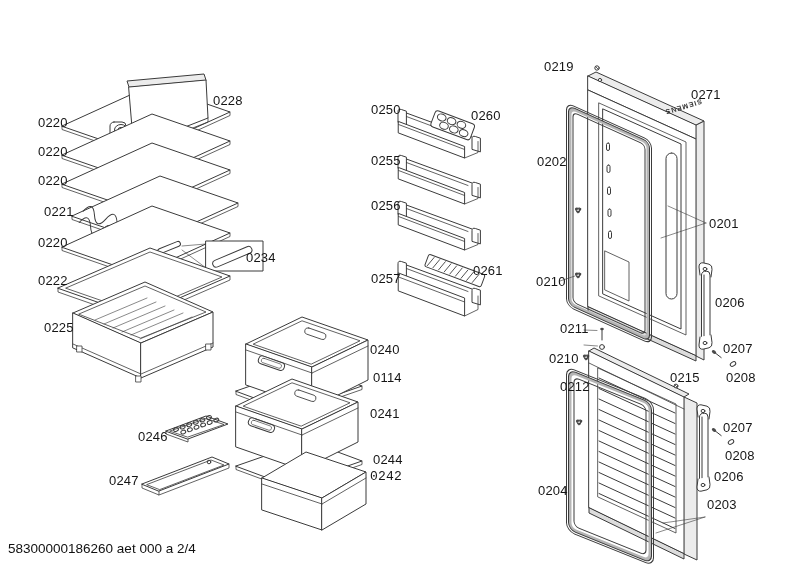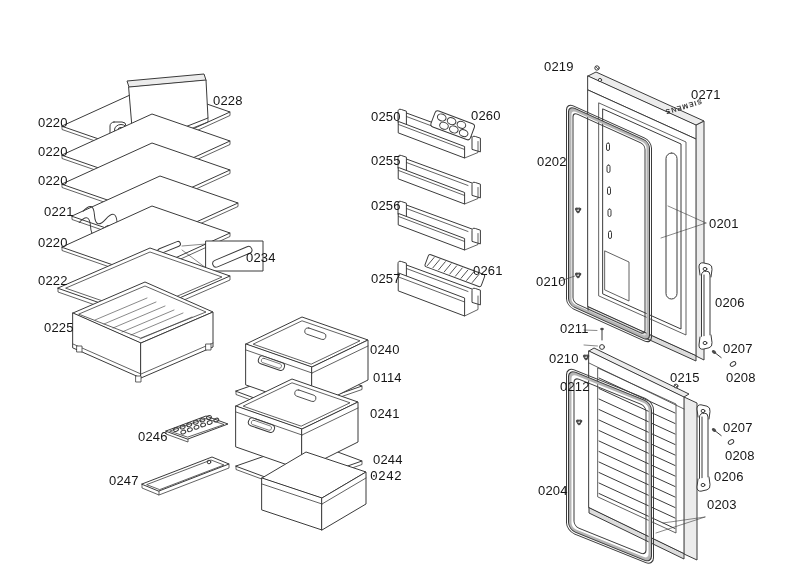--- a/index.html
+++ b/index.html
@@ -296,21 +296,21 @@
       <div class="part-label" style="left: 213px; top: 100px;">0228</div>
       <div class="part-label" style="left: 38px; top: 151px;">0220</div>
       <div class="part-label" style="left: 38px; top: 180px;">0220</div>
       <div class="part-label" style="left: 44px; top: 211px;">0221</div>
       <div class="part-label" style="left: 38px; top: 242px;">0220</div>
       <div class="part-label" style="left: 246px; top: 257px;">0234</div>
       <div class="part-label" style="left: 38px; top: 280px;">0222</div>
       <div class="part-label" style="left: 44px; top: 327px;">0225</div>
       <div class="part-label" style="left: 138px; top: 436px;">0246</div>
       <div class="part-label" style="left: 109px; top: 480px;">0247</div>
-      <div class="part-label" style="left: 371px; top: 116px;">0250</div>
+      <div class="part-label" style="left: 371px; top: 109px;">0250</div>
       <div class="part-label" style="left: 471px; top: 115px;">0260</div>
       <div class="part-label" style="left: 371px; top: 160px;">0255</div>
       <div class="part-label" style="left: 371px; top: 205px;">0256</div>
       <div class="part-label" style="left: 371px; top: 278px;">0257</div>
       <div class="part-label" style="left: 473px; top: 270px; text-align: center;">0261</div>
       <div class="part-label" style="left: 370px; top: 349px;">0240</div>
       <div class="part-label" style="left: 373px; top: 377px;">0114</div>
       <div class="part-label" style="left: 370px; top: 413px;">0241</div>
       <div class="part-label" style="left: 373px; top: 441px; margin-top: 18px;">0244</div>
       <div class="part-label" style="left: 370px; top: 476px; font-family: Liberation Mono, monospace;">0242</div>
@@ -326,14 +326,15 @@
       <div class="part-label" style="left: 723px; top: 348px;">0207</div>
       <div class="part-label" style="left: 670px; top: 377px;">0215</div>
       <div class="part-label" style="left: 726px; top: 377px;">0208</div>
       <div class="part-label" style="left: 723px; top: 427px;">0207</div>
       <div class="part-label" style="left: 725px; top: 455px;">0208</div>
       <div class="part-label" style="left: 714px; top: 476px;">0206</div>
       <div class="part-label" style="left: 538px; top: 456px; margin-top: 34px;">0204</div>
       <div class="part-label" style="left: 707px; top: 504px;">0203</div>
     </div>
 
+<div class="footer">58300000186260 aet 000 a 2/4</div>
 
 </div>
 
 </body></html>

